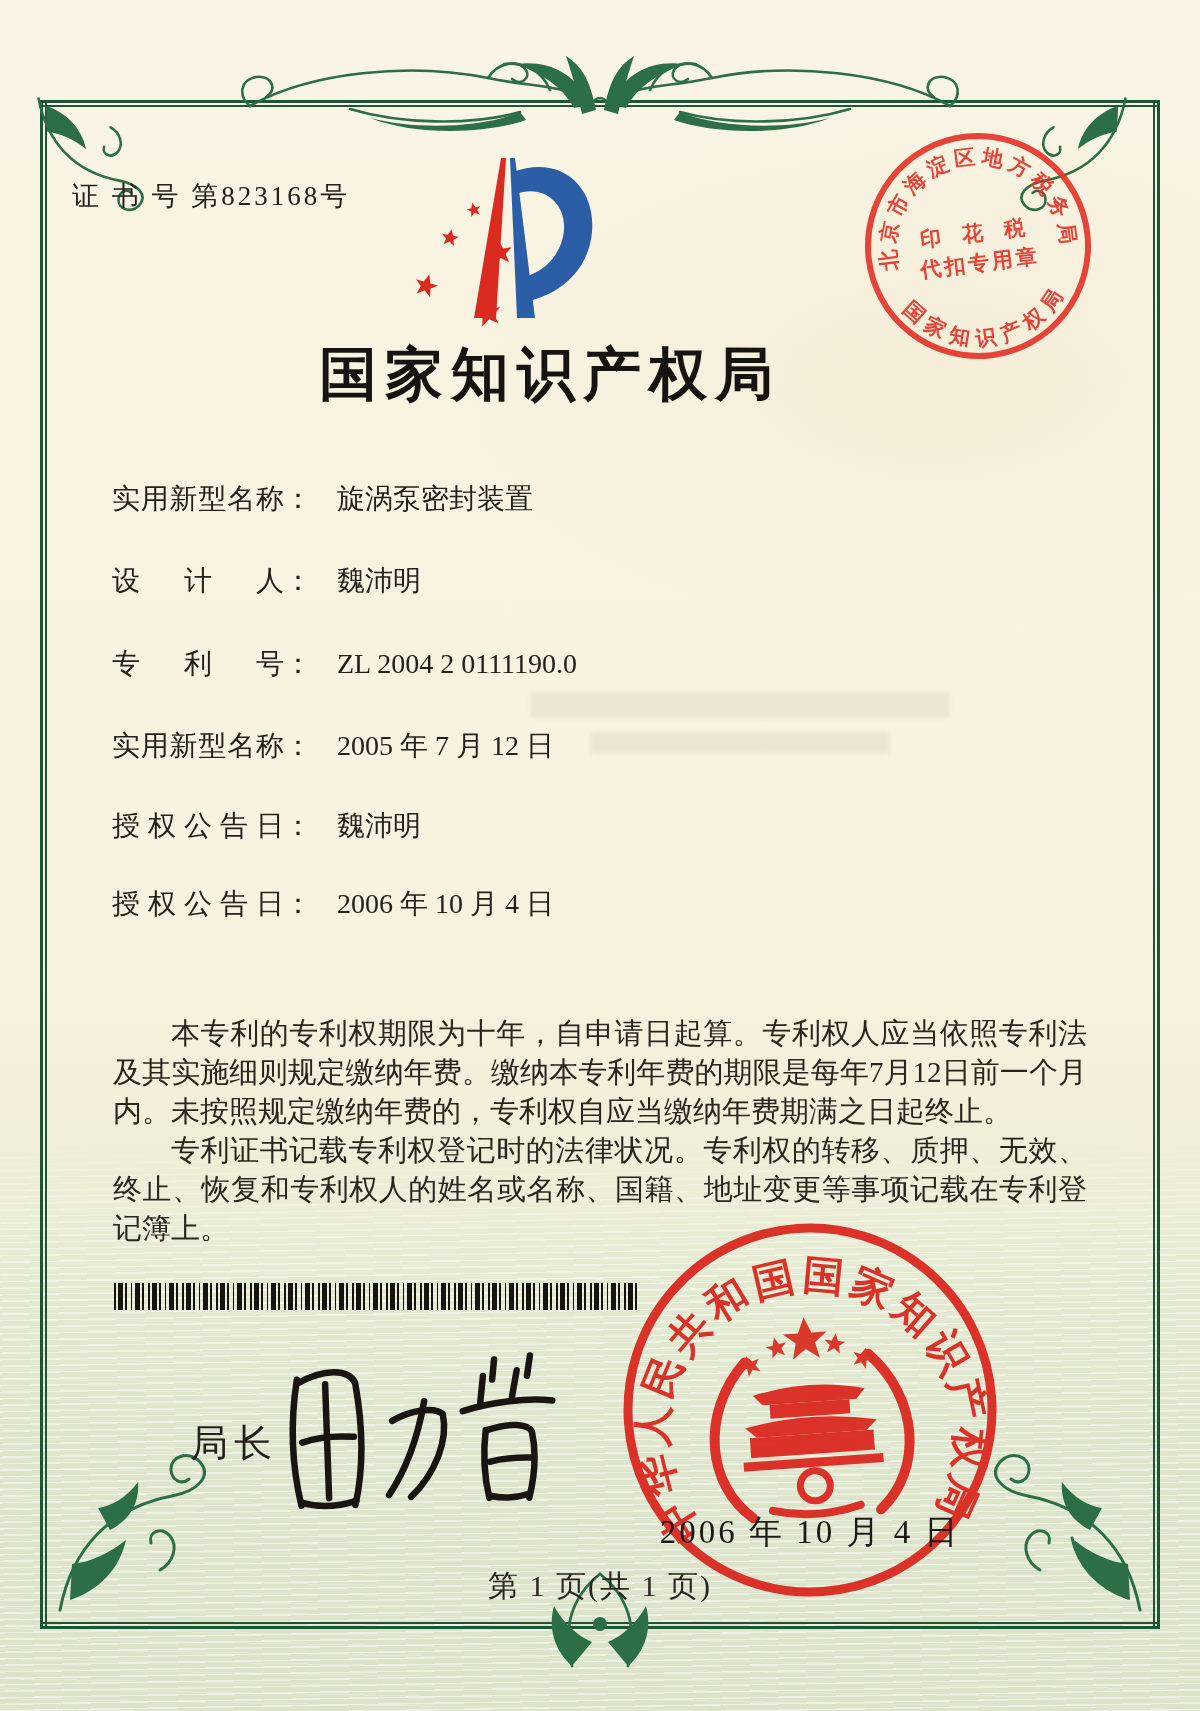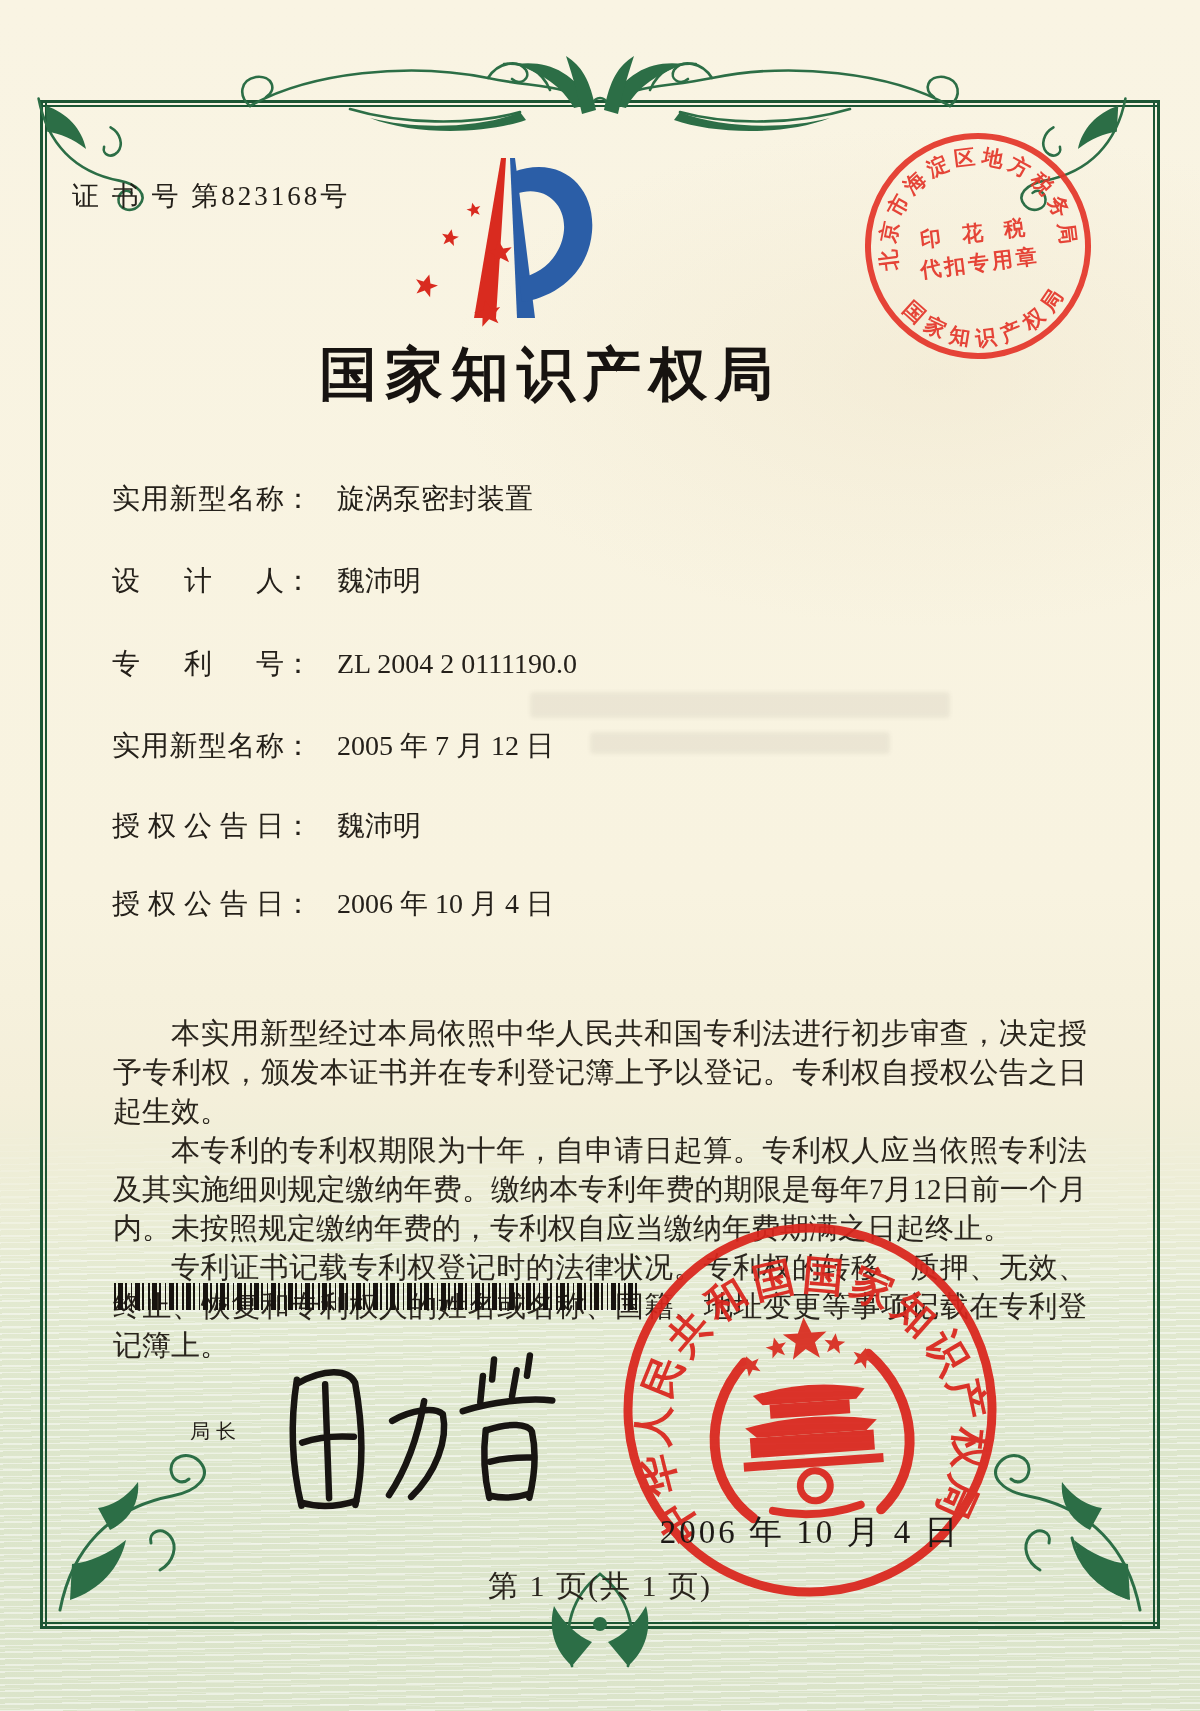--- a/index.html
+++ b/index.html
@@ -66,21 +66,21 @@
   .barcode{position:absolute;left:114px;top:1283px;width:527px;height:27px;z-index:3;
     background:repeating-linear-gradient(90deg,
       #17130f 0 2px, transparent 2px 4px,
       #17130f 4px 9px, transparent 9px 11px,
       #17130f 11px 13px, transparent 13px 17px,
       #17130f 17px 18px, transparent 18px 21px,
       #17130f 21px 26px, transparent 26px 28px,
       #17130f 28px 30px, transparent 30px 34px);}
 
   
-  .sign-title{position:absolute;left:190px;top:1418px;font-size:20px;letter-spacing:6px;z-index:4;}
+  .sign-title{position:absolute;left:190px;top:1418px;font-size:38px;letter-spacing:6px;z-index:4;}
   .signature{position:absolute;left:258px;top:1342px;z-index:4;transform:rotate(-3deg);}
 
   
   .seal{position:absolute;left:605px;top:1205px;z-index:4;opacity:.93;transform:rotate(-4deg);}
   .seal-date{position:absolute;left:620px;width:380px;top:1510px;text-align:center;
     font-size:33px;letter-spacing:3px;z-index:5;color:#1d1a16;}
 
   .footer{position:absolute;left:0;right:0;top:1566px;text-align:center;font-size:30px;
     letter-spacing:2px;z-index:3;color:#2a251d;}
 </style>
@@ -209,21 +209,20 @@
     </div>
     <div class="field f4">
       <span class="field-label">授权公告日</span><span class="field-colon">：</span><span class="field-value">魏沛明</span>
     </div>
     <div class="field f5">
       <span class="field-label">授权公告日</span><span class="field-colon">：</span><span class="field-value">2006 年 10 月 4 日</span>
     </div>
   </div>
 
   <div class="body-text">
-    <p>本实用新型经过本局依照中华人民共和国专利法进行初步审查，决定授予专利权，颁发本证书并在专利登记簿上予以登记。专利权自授权公告之日起生效。</p>
     <p>本专利的专利权期限为十年，自申请日起算。专利权人应当依照专利法及其实施细则规定缴纳年费。缴纳本专利年费的期限是每年7月12日前一个月内。未按照规定缴纳年费的，专利权自应当缴纳年费期满之日起终止。</p>
     <p>专利证书记载专利权登记时的法律状况。专利权的转移、质押、无效、终止、恢复和专利权人的姓名或名称、国籍、地址变更等事项记载在专利登记簿上。</p>
   </div>
 
   <div class="barcode"></div>
 
   <div class="sign-title">局长</div>
   <svg class="signature" role="img" width="300" height="190" viewBox="0 0 300 190" aria-label="田力普">
     <g stroke="#181512" stroke-width="6.5" fill="none" stroke-linecap="round" stroke-linejoin="round">
       <path d="M42,32 C34,70 32,115 40,158"></path>

